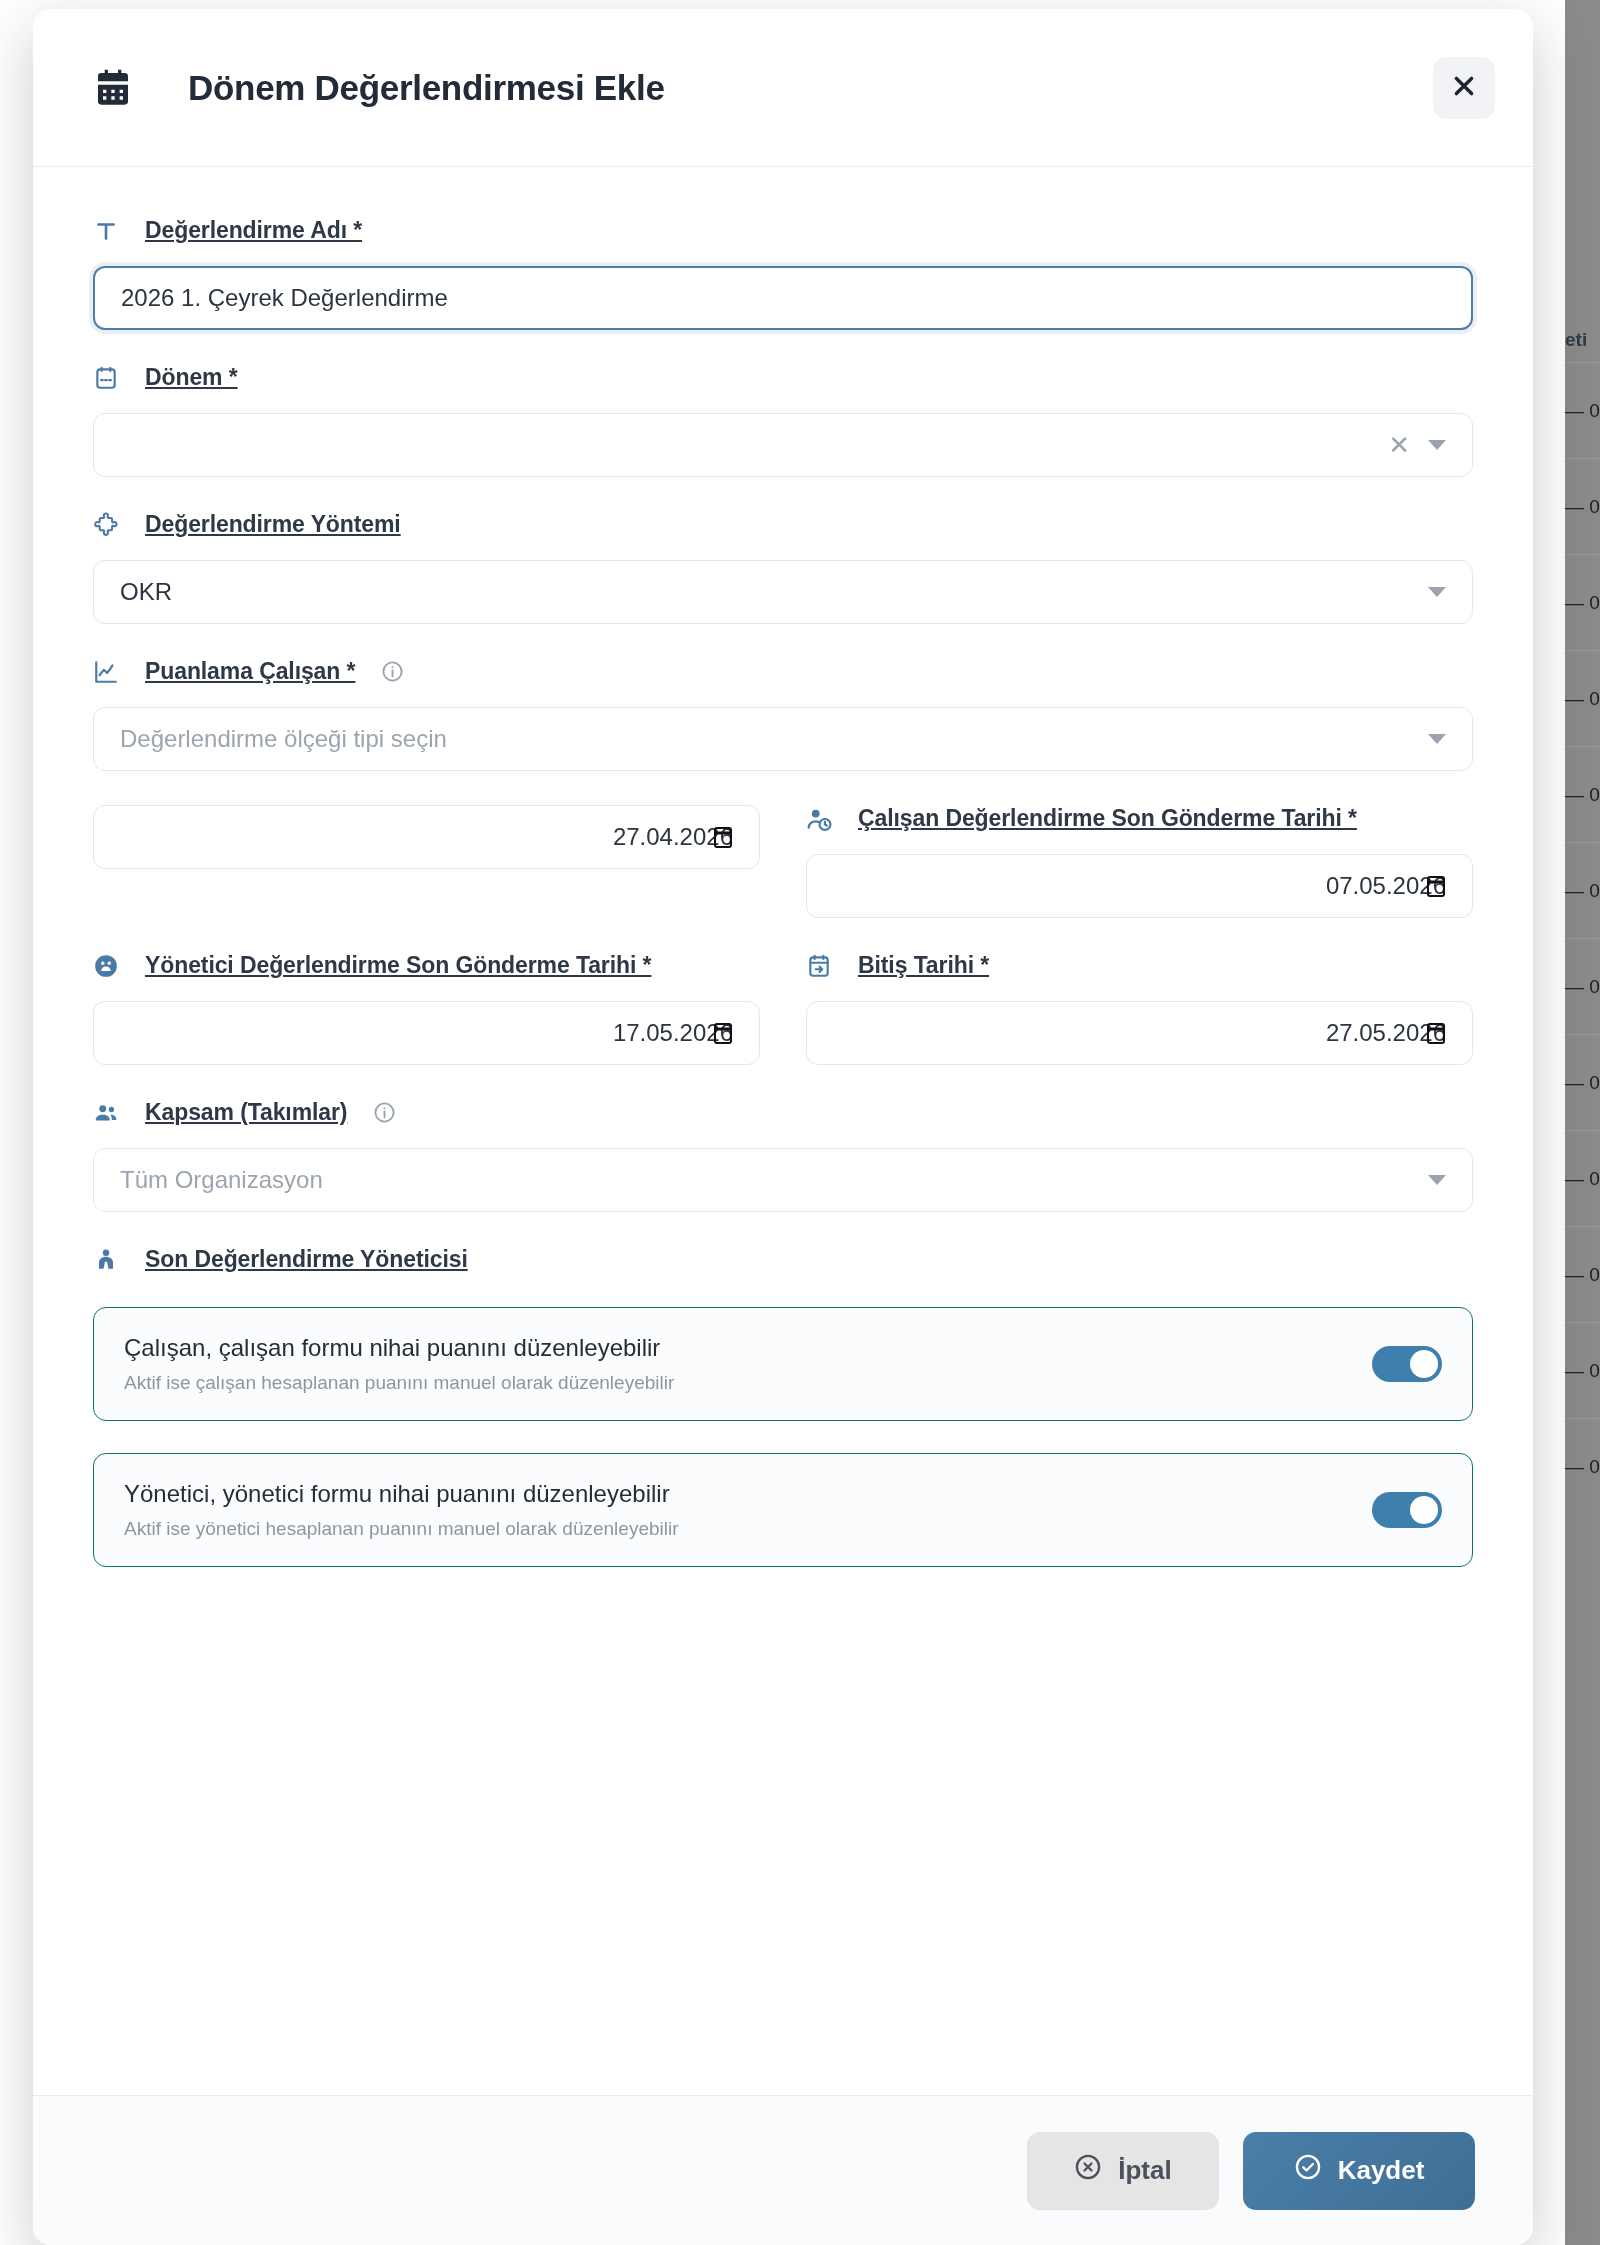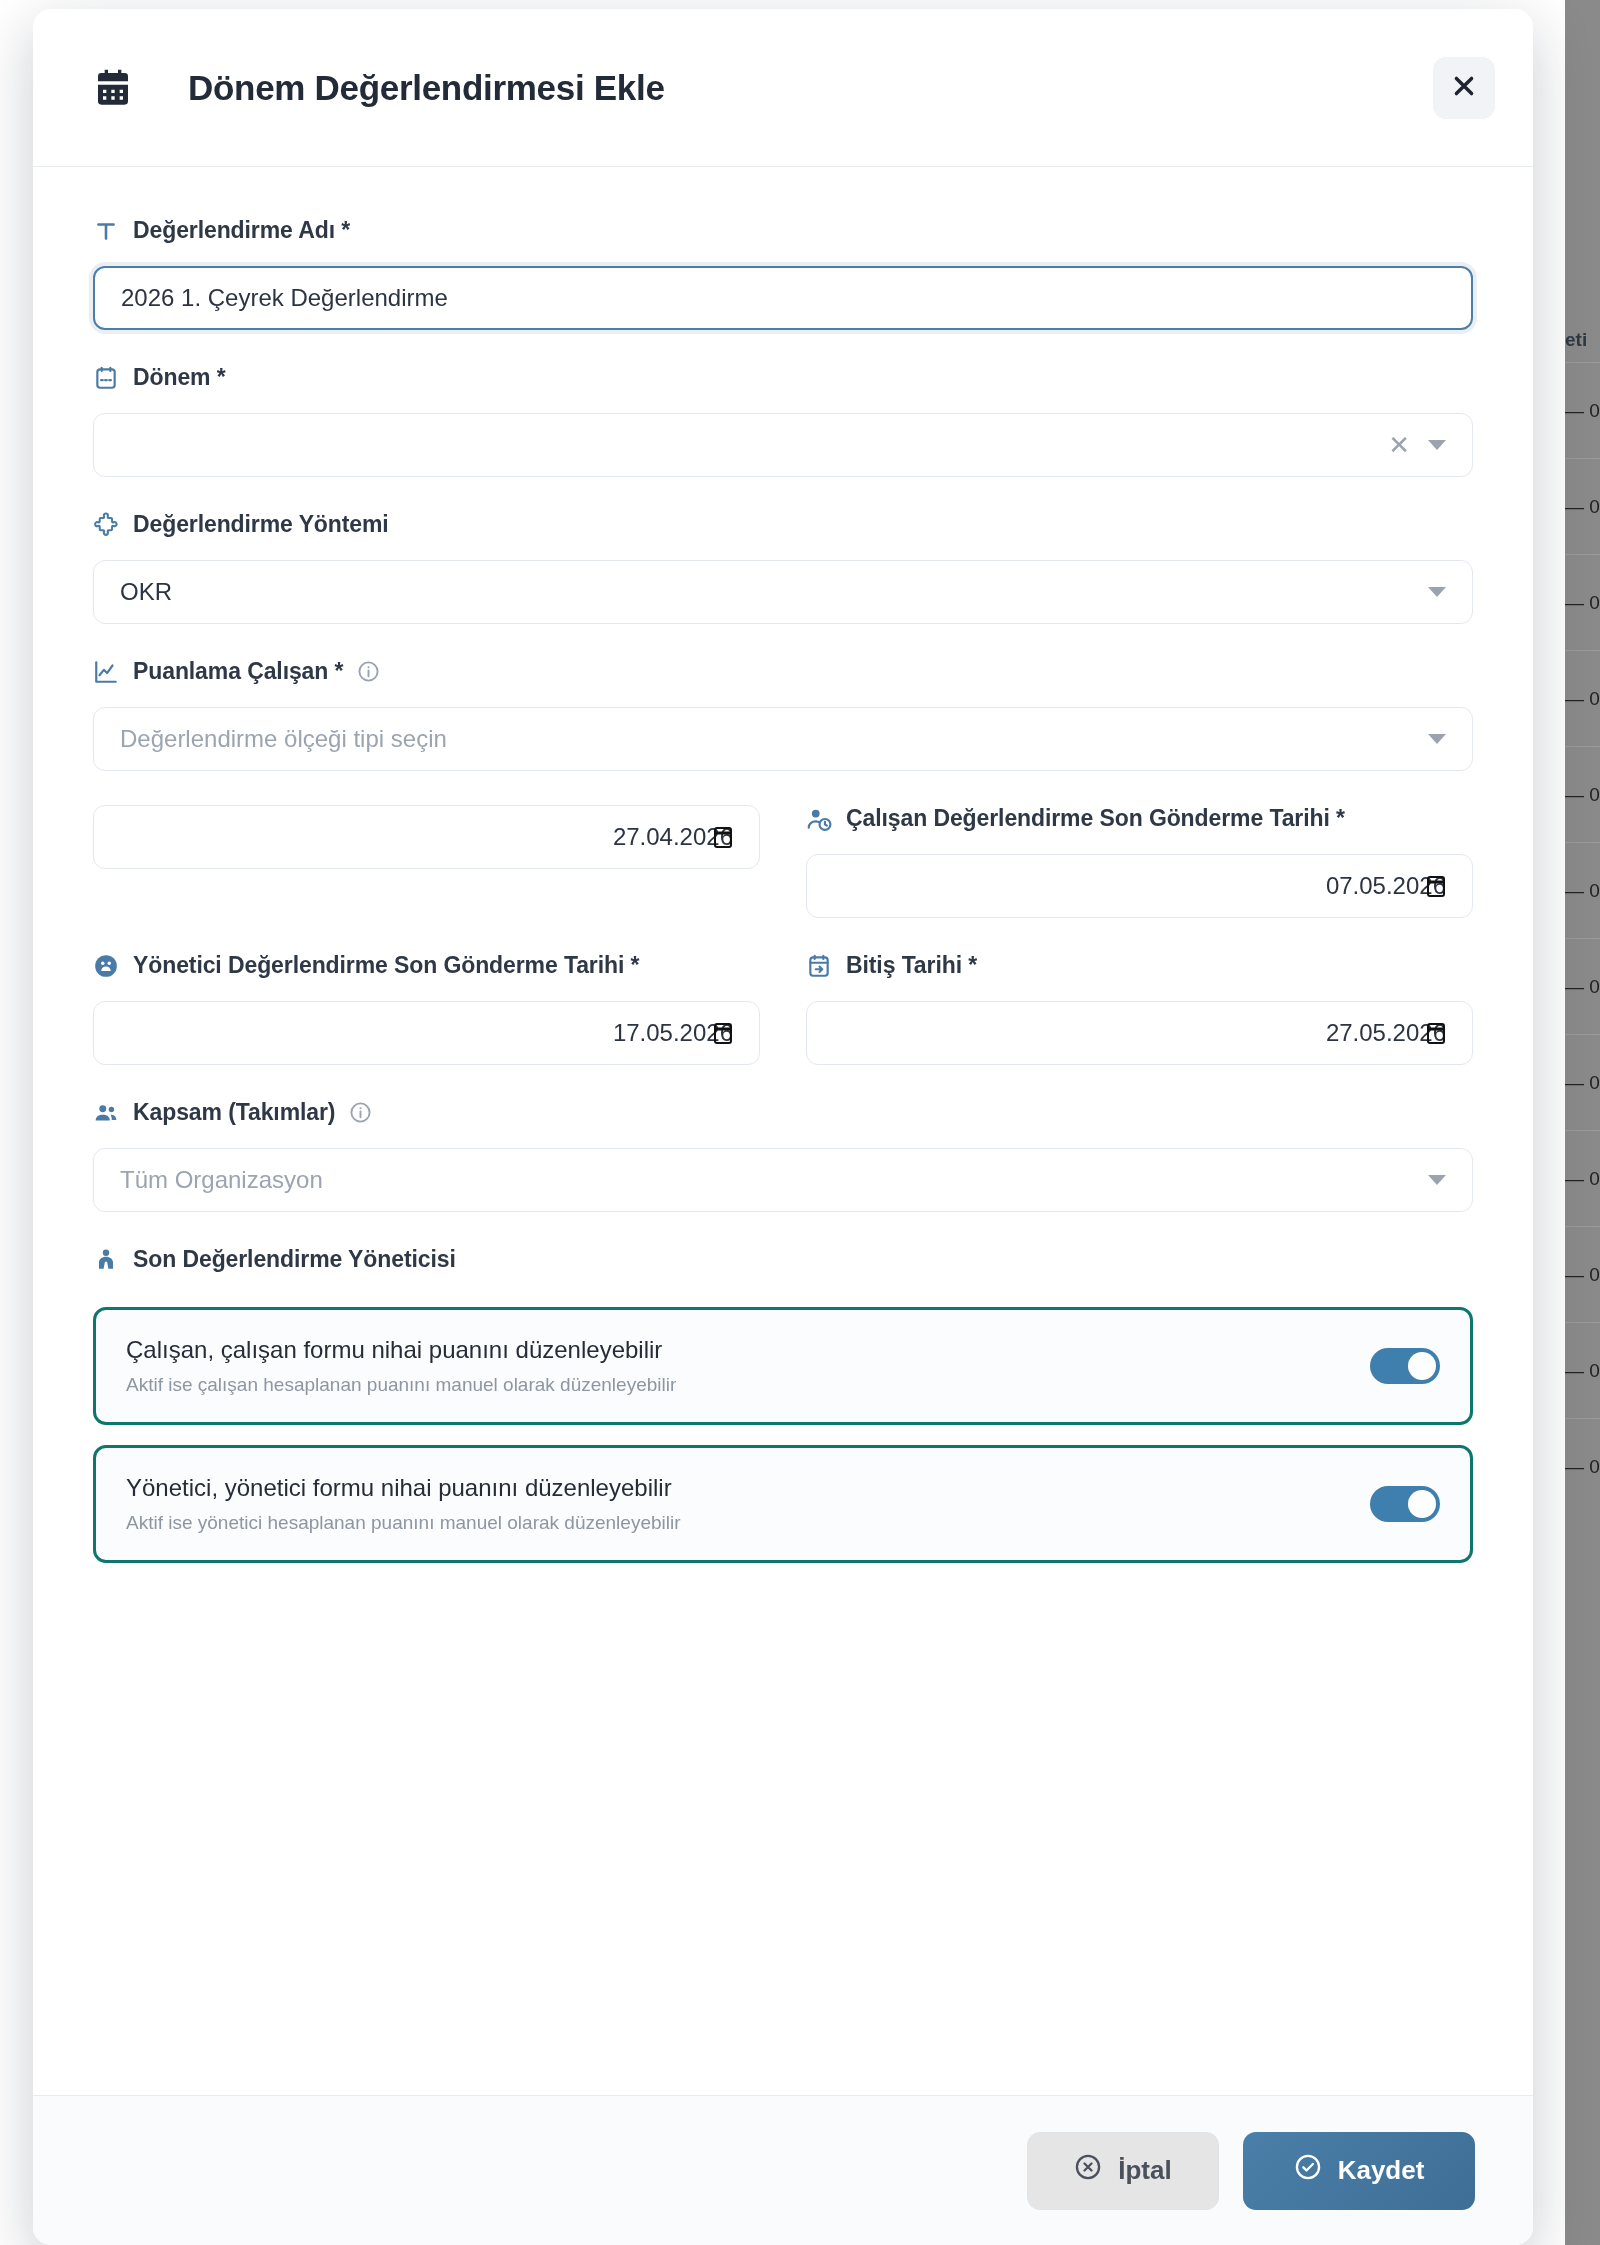--- a/index.html
+++ b/index.html
@@ -99,24 +99,25 @@
 
   
   .modal-body {
     flex: 1 1 auto;
     padding: 50px 60px 42px 60px;
     overflow: hidden;
   }
 
   .field { margin-bottom: 34px; }
   .field-label {
-    display: flex; align-items: center; gap: 14px;
+    display: flex; align-items: center; gap: 26px;
     margin-bottom: 22px;
     font-size: 23px; font-weight: bold; color: #2f3846;
     letter-spacing: -0.1px;
+    text-decoration: underline;
   }
   .field-label .lbl-icon { width: 26px; height: 26px; display: block; color: #4a7ba7; flex: 0 0 26px; }
   .info-icon { width: 23px; height: 23px; display: block; color: #9aa4b1; flex: 0 0 23px; }
 
   .control {
     height: 64px;
     border: 1px solid #e3e8ee;
     border-radius: 12px;
     background: #ffffff;
     display: flex; align-items: center;
@@ -147,26 +148,26 @@
 
   .date-ctrl { justify-content: flex-end; }
   .date-ctrl .cal-pick {
     position: absolute; right: 24px; top: 50%;
     transform: translateY(-50%);
     width: 24px; height: 26px; color: #111;
   }
 
   
   .toggle-card {
-    border: 3px solid #0f766e;
+    border: 1px solid #0f766e;
     border-radius: 13px;
     background: #fbfcfd;
     padding: 26px 30px;
     display: flex; align-items: center;
-    margin-bottom: 20px;
+    margin-bottom: 32px;
     min-height: 112px;
   }
   .toggle-texts { flex: 1; }
   .toggle-title { font-size: 24px; color: #262d39; margin-bottom: 10px; }
   .toggle-sub { font-size: 19px; color: #8d96a3; }
   .switch {
     width: 70px; height: 36px;
     border-radius: 18px;
     background: #3f7fad;
     position: relative;

